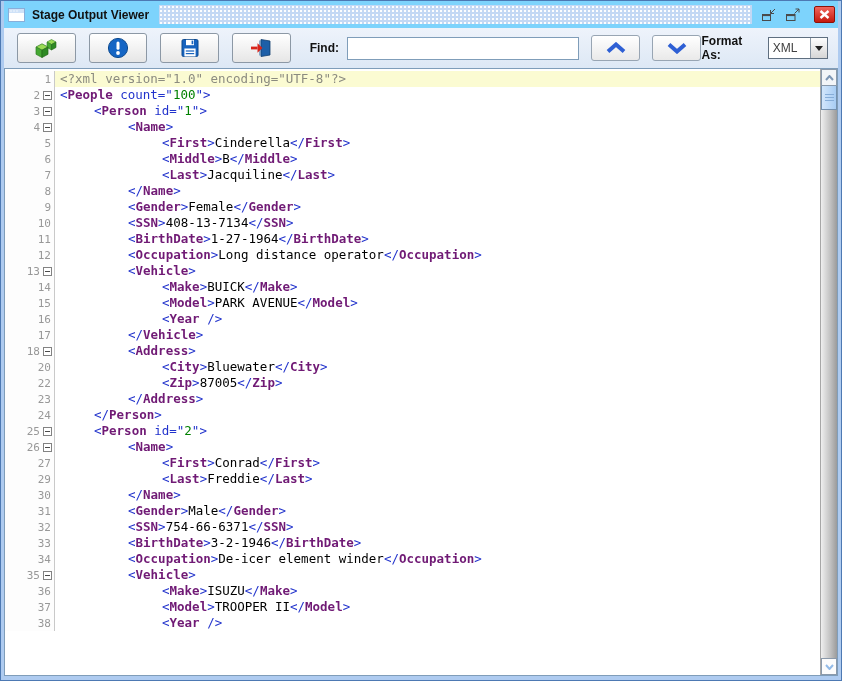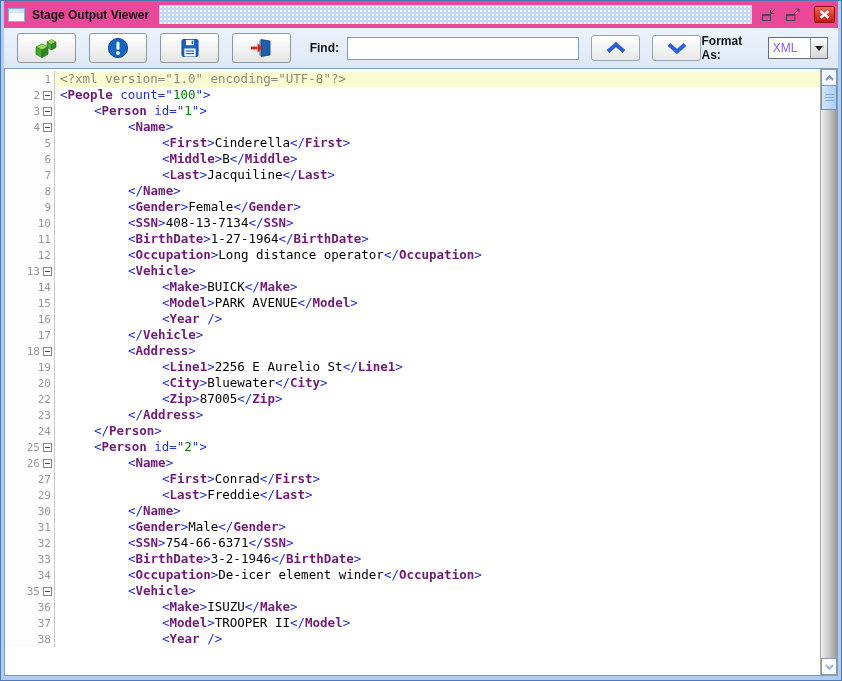--- a/index.html
+++ b/index.html
@@ -12,21 +12,21 @@
     padding: 0 3px 4px 3px;
     display: flex; flex-direction: column;
     position: relative;
   }
 
   
   .titlebar {
     height: 27px; flex: 0 0 27px;
     display: flex; align-items: center;
     padding: 2px 3px 2px 4px;
-    background: #ec4899;
+    background: #7dd3fc;
   }
   .win-icon { width: 17px; height: 14px; margin-right: 7px; flex: 0 0 auto; }
   .title-text { font-size: 12px; font-weight: bold; color: #111; white-space: nowrap; }
   .tb-pattern {
     flex: 1; height: 19px; margin: 0 8px 0 10px;
     background-color: #c3d8f4;
     background-image: radial-gradient(rgba(255,255,255,0.95) 1px, rgba(195,216,244,0) 1.4px);
     background-size: 4px 4px;
   }
   .tb-controls { display: flex; align-items: center; gap: 6px; }
@@ -66,21 +66,21 @@
     display: flex; align-items: center; justify-content: center;
     cursor: pointer;
   }
   .format-group { margin-left: auto; display: flex; align-items: center; }
   .format-label { font-size: 12px; font-weight: bold; color: #111; margin-right: 7px; }
   .combo {
     width: 64px; height: 22px;
     border: 1px solid #5f6f80; background: #fff;
     display: flex; align-items: stretch;
   }
-  .combo-text { flex: 1; font-size: 12px; padding: 3px 0 0 4px; color: #8b5cf6; }
+  .combo-text { flex: 1; font-size: 12px; padding: 3px 0 0 4px; color: #404040; }
   .combo-btn {
     width: 17px; border-left: 1px solid #8a97a5;
     background: linear-gradient(#fdfdfd, #d6d6d6);
     display: flex; align-items: center; justify-content: center;
     cursor: pointer;
   }
   .combo-arrow { width: 0; height: 0; border-left: 4px solid transparent; border-right: 4px solid transparent; border-top: 5px solid #222; }
 
   
   .editor {
@@ -245,21 +245,20 @@
         <div class="ln"><div class="gut"><span class="num">9</span></div><div class="cd" style="padding-left: 73px;"><span class="sg-p">&lt;</span><span class="sg-e">Gender</span><span class="sg-p">&gt;</span><span class="sg-t">Female</span><span class="sg-p">&lt;/</span><span class="sg-e">Gender</span><span class="sg-p">&gt;</span></div></div>
         <div class="ln"><div class="gut"><span class="num">10</span></div><div class="cd" style="padding-left: 73px;"><span class="sg-p">&lt;</span><span class="sg-e">SSN</span><span class="sg-p">&gt;</span><span class="sg-t">408-13-7134</span><span class="sg-p">&lt;/</span><span class="sg-e">SSN</span><span class="sg-p">&gt;</span></div></div>
         <div class="ln"><div class="gut"><span class="num">11</span></div><div class="cd" style="padding-left: 73px;"><span class="sg-p">&lt;</span><span class="sg-e">BirthDate</span><span class="sg-p">&gt;</span><span class="sg-t">1-27-1964</span><span class="sg-p">&lt;/</span><span class="sg-e">BirthDate</span><span class="sg-p">&gt;</span></div></div>
         <div class="ln"><div class="gut"><span class="num">12</span></div><div class="cd" style="padding-left: 73px;"><span class="sg-p">&lt;</span><span class="sg-e">Occupation</span><span class="sg-p">&gt;</span><span class="sg-t">Long distance operator</span><span class="sg-p">&lt;/</span><span class="sg-e">Occupation</span><span class="sg-p">&gt;</span></div></div>
         <div class="ln"><div class="gut"><span class="num">13</span><span class="fold"></span></div><div class="cd" style="padding-left: 73px;"><span class="sg-p">&lt;</span><span class="sg-e">Vehicle</span><span class="sg-p">&gt;</span></div></div>
         <div class="ln"><div class="gut"><span class="num">14</span></div><div class="cd" style="padding-left: 107px;"><span class="sg-p">&lt;</span><span class="sg-e">Make</span><span class="sg-p">&gt;</span><span class="sg-t">BUICK</span><span class="sg-p">&lt;/</span><span class="sg-e">Make</span><span class="sg-p">&gt;</span></div></div>
         <div class="ln"><div class="gut"><span class="num">15</span></div><div class="cd" style="padding-left: 107px;"><span class="sg-p">&lt;</span><span class="sg-e">Model</span><span class="sg-p">&gt;</span><span class="sg-t">PARK AVENUE</span><span class="sg-p">&lt;/</span><span class="sg-e">Model</span><span class="sg-p">&gt;</span></div></div>
         <div class="ln"><div class="gut"><span class="num">16</span></div><div class="cd" style="padding-left: 107px;"><span class="sg-p">&lt;</span><span class="sg-e">Year</span><span class="sg-p"> /&gt;</span></div></div>
         <div class="ln"><div class="gut"><span class="num">17</span></div><div class="cd" style="padding-left: 73px;"><span class="sg-p">&lt;/</span><span class="sg-e">Vehicle</span><span class="sg-p">&gt;</span></div></div>
         <div class="ln"><div class="gut"><span class="num">18</span><span class="fold"></span></div><div class="cd" style="padding-left: 73px;"><span class="sg-p">&lt;</span><span class="sg-e">Address</span><span class="sg-p">&gt;</span></div></div>
-        <div class="ln"><div class="gut"><span class="num">19</span></div><div class="cd" style="padding-left: 107px;"><span class="sg-p">&lt;</span><span class="sg-e">Line1</span><span class="sg-p">&gt;</span><span class="sg-t">2256 E Aurelio St</span><span class="sg-p">&lt;/</span><span class="sg-e">Line1</span><span class="sg-p">&gt;</span></div></div>
         <div class="ln"><div class="gut"><span class="num">20</span></div><div class="cd" style="padding-left: 107px;"><span class="sg-p">&lt;</span><span class="sg-e">City</span><span class="sg-p">&gt;</span><span class="sg-t">Bluewater</span><span class="sg-p">&lt;/</span><span class="sg-e">City</span><span class="sg-p">&gt;</span></div></div>
         <div class="ln"><div class="gut"><span class="num">22</span></div><div class="cd" style="padding-left: 107px;"><span class="sg-p">&lt;</span><span class="sg-e">Zip</span><span class="sg-p">&gt;</span><span class="sg-t">87005</span><span class="sg-p">&lt;/</span><span class="sg-e">Zip</span><span class="sg-p">&gt;</span></div></div>
         <div class="ln"><div class="gut"><span class="num">23</span></div><div class="cd" style="padding-left: 73px;"><span class="sg-p">&lt;/</span><span class="sg-e">Address</span><span class="sg-p">&gt;</span></div></div>
         <div class="ln"><div class="gut"><span class="num">24</span></div><div class="cd" style="padding-left: 39px;"><span class="sg-p">&lt;/</span><span class="sg-e">Person</span><span class="sg-p">&gt;</span></div></div>
         <div class="ln"><div class="gut"><span class="num">25</span><span class="fold"></span></div><div class="cd" style="padding-left: 39px;"><span class="sg-p">&lt;</span><span class="sg-e">Person</span><span class="sg-p"> id="</span><span class="sg-v">2</span><span class="sg-p">"&gt;</span></div></div>
         <div class="ln"><div class="gut"><span class="num">26</span><span class="fold"></span></div><div class="cd" style="padding-left: 73px;"><span class="sg-p">&lt;</span><span class="sg-e">Name</span><span class="sg-p">&gt;</span></div></div>
         <div class="ln"><div class="gut"><span class="num">27</span></div><div class="cd" style="padding-left: 107px;"><span class="sg-p">&lt;</span><span class="sg-e">First</span><span class="sg-p">&gt;</span><span class="sg-t">Conrad</span><span class="sg-p">&lt;/</span><span class="sg-e">First</span><span class="sg-p">&gt;</span></div></div>
         <div class="ln"><div class="gut"><span class="num">29</span></div><div class="cd" style="padding-left: 107px;"><span class="sg-p">&lt;</span><span class="sg-e">Last</span><span class="sg-p">&gt;</span><span class="sg-t">Freddie</span><span class="sg-p">&lt;/</span><span class="sg-e">Last</span><span class="sg-p">&gt;</span></div></div>
         <div class="ln"><div class="gut"><span class="num">30</span></div><div class="cd" style="padding-left: 73px;"><span class="sg-p">&lt;/</span><span class="sg-e">Name</span><span class="sg-p">&gt;</span></div></div>
         <div class="ln"><div class="gut"><span class="num">31</span></div><div class="cd" style="padding-left: 73px;"><span class="sg-p">&lt;</span><span class="sg-e">Gender</span><span class="sg-p">&gt;</span><span class="sg-t">Male</span><span class="sg-p">&lt;/</span><span class="sg-e">Gender</span><span class="sg-p">&gt;</span></div></div>

